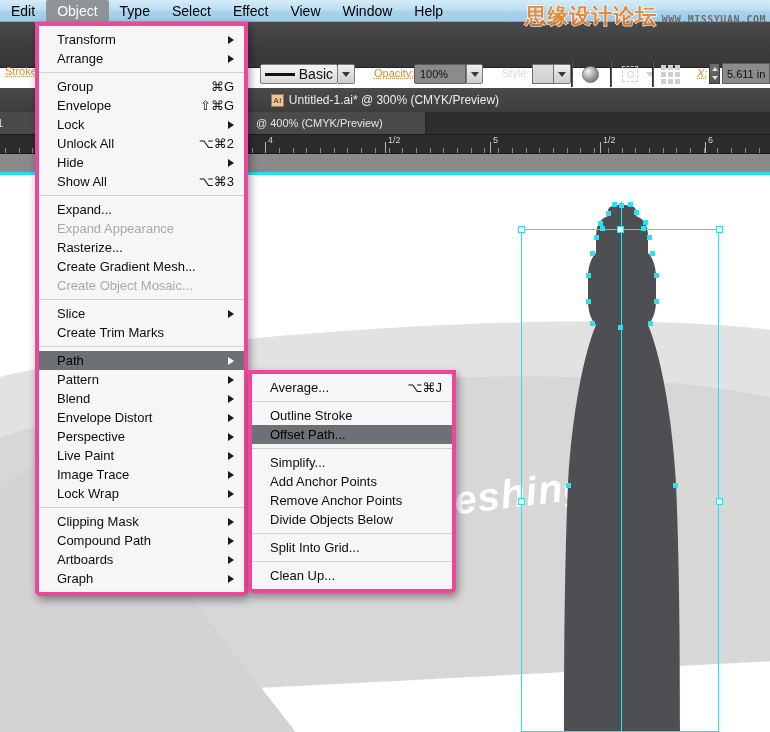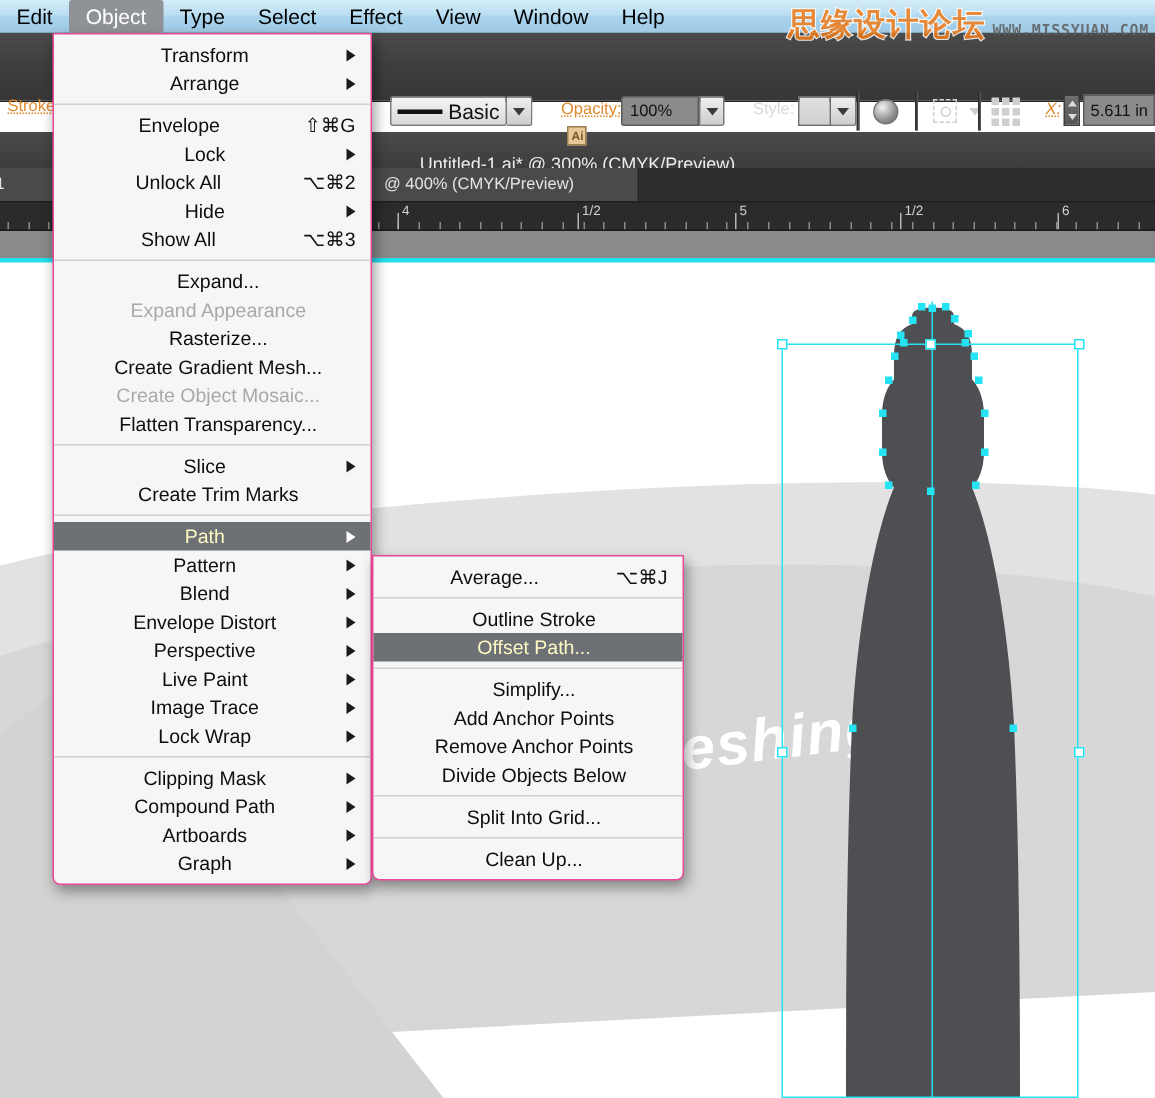--- a/index.html
+++ b/index.html
@@ -6,21 +6,20 @@
     margin: 0;
     padding: 0;
     background: #ffffff;
   }
   #app {
     position: relative;
     width: 770px;
     height: 732px;
     overflow: hidden;
     font-family: "Liberation Sans", sans-serif;
-    text-align: center;
     -webkit-font-smoothing: antialiased;
   }
 
   
   .menubar {
     position: absolute;
     left: 0; top: 0;
     width: 770px; height: 22px;
     background: linear-gradient(to bottom, #d4ecf8 0%, #bcdff3 45%, #a9d3ec 55%, #9ecbe8 100%);
     border-bottom: 1px solid #7fa9c0;
@@ -191,21 +190,21 @@
     position: absolute;
     left: 0; top: 88px;
     width: 770px; height: 24px;
     background: linear-gradient(to bottom,#4a4a4a,#3d3d3d);
     border-bottom: 1px solid #2a2a2a;
     display: flex; align-items: center; justify-content: center;
     z-index: 9;
   }
   .doc-title {
     font-size: 12px; color: #ededed;
-    display: flex; align-items: center; gap: 5px; flex-direction: column;
+    display: flex; align-items: center; gap: 5px;
   }
   .ai-badge {
     width: 13px; height: 13px;
     background: #e8c89a;
     border: 1px solid #9d7c4d;
     color: #7a5a25;
     font-size: 8px;
     display: flex; align-items: center; justify-content: center;
     font-weight: bold;
     box-sizing: border-box;
@@ -342,42 +341,42 @@
     -webkit-text-stroke: 1.5px #ffffff;
     paint-order: stroke fill;
     margin-top: -3px;
     letter-spacing: 1px;
   }
 
   
   .menu {
     position: absolute;
     background: #f6f6f6;
-    border: 1px solid #ec4899;
+    border: 4px solid #ec4899;
     border-radius: 0 0 5px 5px;
     box-shadow: 2px 4px 9px rgba(0,0,0,0.4);
     padding: 4px 0;
     z-index: 50;
     box-sizing: border-box;
   }
   .menu-object { left: 35px; top: 22px; width: 213px; }
   .menu-path   { left: 248px; top: 370px; width: 208px; }
   .mi {
     position: relative;
     height: 19px;
     display: flex;
     align-items: center;
     padding: 0 10px 0 18px;
     font-size: 13px;
     color: #0d0d0d;
     white-space: nowrap;
     box-sizing: border-box;
     cursor: default;
   }
-  .mi.sel { background: #6d7176; color: #fef9c3; }
+  .mi.sel { background: #6d7176; color: #000000; }
   .mi.sel .mi-arrow { border-left-color: #ffffff; }
   .mi.disabled { color: #a9a9a9; }
   .mi-label { flex: 1; }
   .mi-shortcut {
     font-size: 13px;
     color: #111;
     margin-left: 18px;
     font-family: "Liberation Sans", sans-serif;
   }
   .mi-arrow {
@@ -633,20 +632,24 @@
       <div class="mi">
         <span class="mi-label">Transform</span>
         <span class="mi-arrow"></span>
       </div>
       <div class="mi">
         <span class="mi-label">Arrange</span>
         <span class="mi-arrow"></span>
       </div>
       <div class="msep"></div>
       <div class="mi">
+        <span class="mi-label">Group</span>
+        <span class="mi-shortcut">⌘G</span>
+      </div>
+      <div class="mi">
         <span class="mi-label">Envelope</span>
         <span class="mi-shortcut">⇧⌘G</span>
       </div>
       <div class="mi">
         <span class="mi-label">Lock</span>
         <span class="mi-arrow"></span>
       </div>
       <div class="mi">
         <span class="mi-label">Unlock All</span>
         <span class="mi-shortcut">⌥⌘2</span>
@@ -668,23 +671,20 @@
       </div>
       <div class="mi">
         <span class="mi-label">Rasterize...</span>
       </div>
       <div class="mi">
         <span class="mi-label">Create Gradient Mesh...</span>
       </div>
       <div class="mi disabled">
         <span class="mi-label">Create Object Mosaic...</span>
       </div>
-      <div class="mi">
-        <span class="mi-label">Flatten Transparency...</span>
-      </div>
       <div class="msep"></div>
       <div class="mi">
         <span class="mi-label">Slice</span>
         <span class="mi-arrow"></span>
       </div>
       <div class="mi">
         <span class="mi-label">Create Trim Marks</span>
       </div>
       <div class="msep"></div>
       <div class="mi sel">

